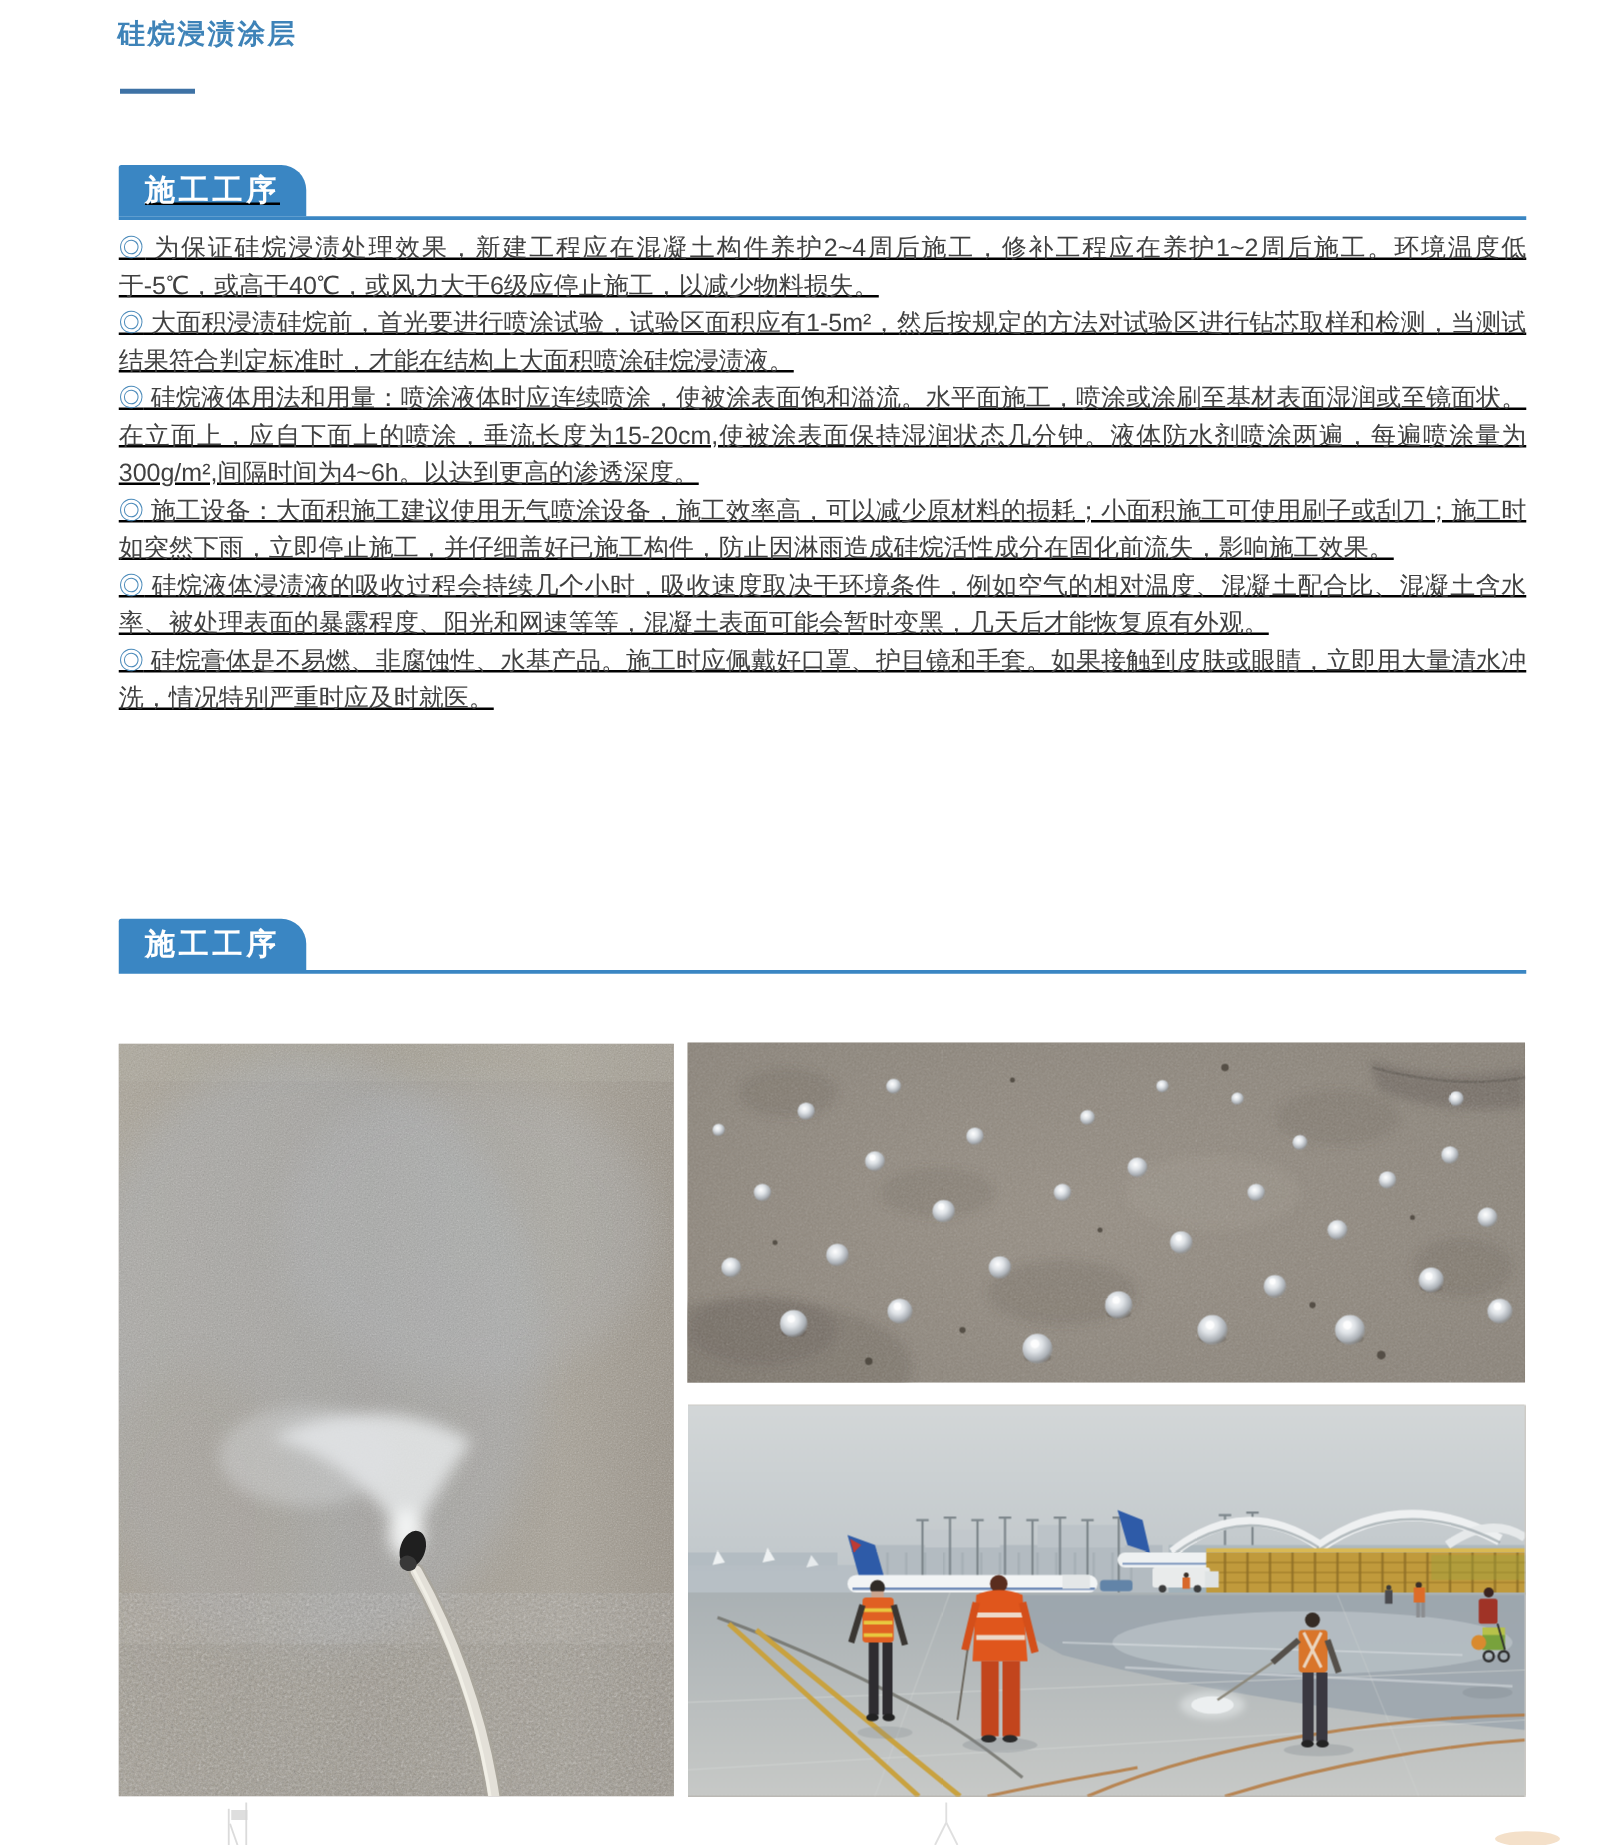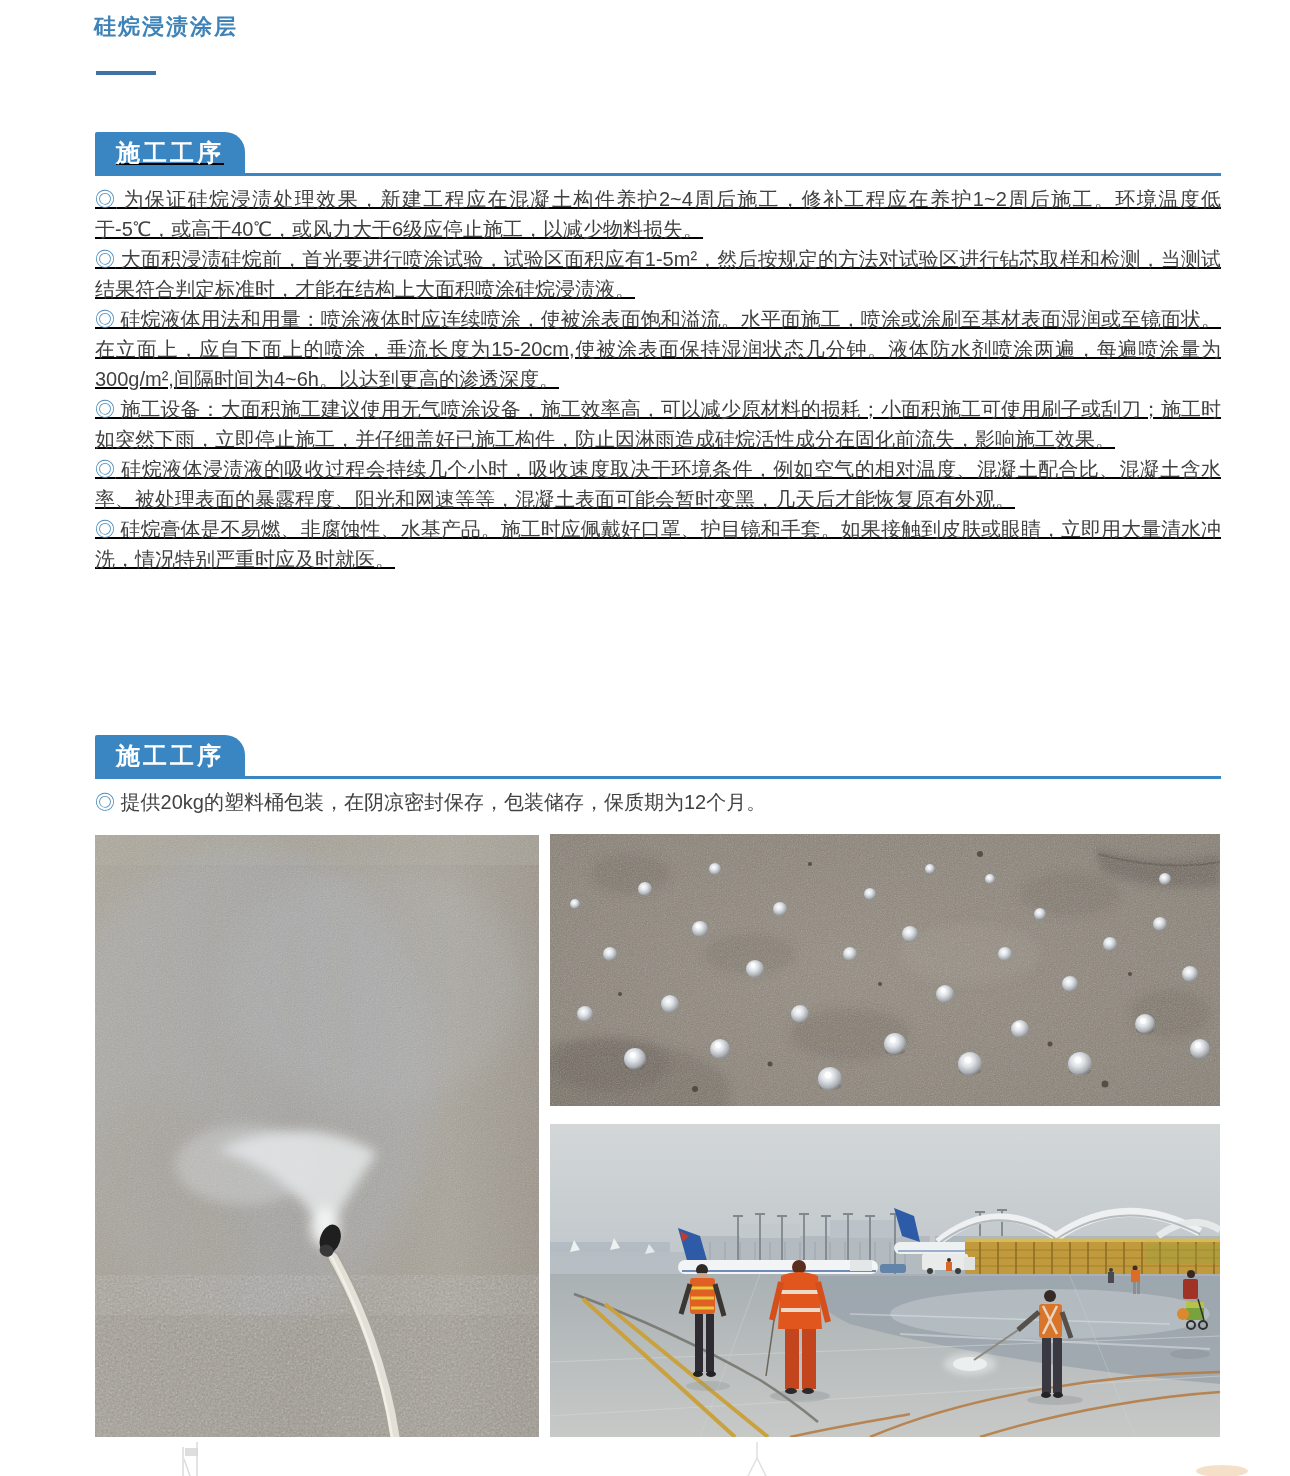--- a/index.html
+++ b/index.html
@@ -54,23 +54,20 @@
         <p><span class="mark">◎</span> 硅烷液体用法和用量：喷涂液体时应连续喷涂，使被涂表面饱和溢流。水平面施工，喷涂或涂刷至基材表面湿润或至镜面状。在立面上，应自下面上的喷涂，垂流长度为15-20cm,使被涂表面保持湿润状态几分钟。液体防水剂喷涂两遍，每遍喷涂量为300g/m²,间隔时间为4~6h。以达到更高的渗透深度。</p>
         <p><span class="mark">◎</span> 施工设备：大面积施工建议使用无气喷涂设备，施工效率高，可以减少原材料的损耗；小面积施工可使用刷子或刮刀；施工时如突然下雨，立即停止施工，并仔细盖好已施工构件，防止因淋雨造成硅烷活性成分在固化前流失，影响施工效果。</p>
         <p><span class="mark">◎</span> 硅烷液体浸渍液的吸收过程会持续几个小时，吸收速度取决于环境条件，例如空气的相对温度、混凝土配合比、混凝土含水率、被处理表面的暴露程度、阳光和网速等等，混凝土表面可能会暂时变黑，几天后才能恢复原有外观。</p>
         <p><span class="mark">◎</span> 硅烷膏体是不易燃、非腐蚀性、水基产品。施工时应佩戴好口罩、护目镜和手套。如果接触到皮肤或眼睛，立即用大量清水冲洗，情况特别严重时应及时就医。</p>
       </div>
   </section>
 
   <section class="sec sec2">
     <div class="sec-badge">施工工序</div>
     <div class="sec-rule"></div>
-    <div class="bullets">
-        <p><span class="mark">◎</span> 提供20kg的塑料桶包装，在阴凉密封保存，包装储存，保质期为12个月。</p>
-      </div>
   </section>
 
   <figure class="photo" id="photo-left" style="margin:0;">
     <svg width="444" height="602" viewBox="0 0 444 602" xmlns="http://www.w3.org/2000/svg">
       <defs>
         <linearGradient id="wallG" x1="0" y1="0" x2="1" y2="0">
           <stop offset="0" stop-color="#aba599"></stop>
             <stop offset="0.45" stop-color="#9f998e"></stop>
           <stop offset="0.8" stop-color="#a8a297"></stop>
             <stop offset="1" stop-color="#9b9489"></stop>

